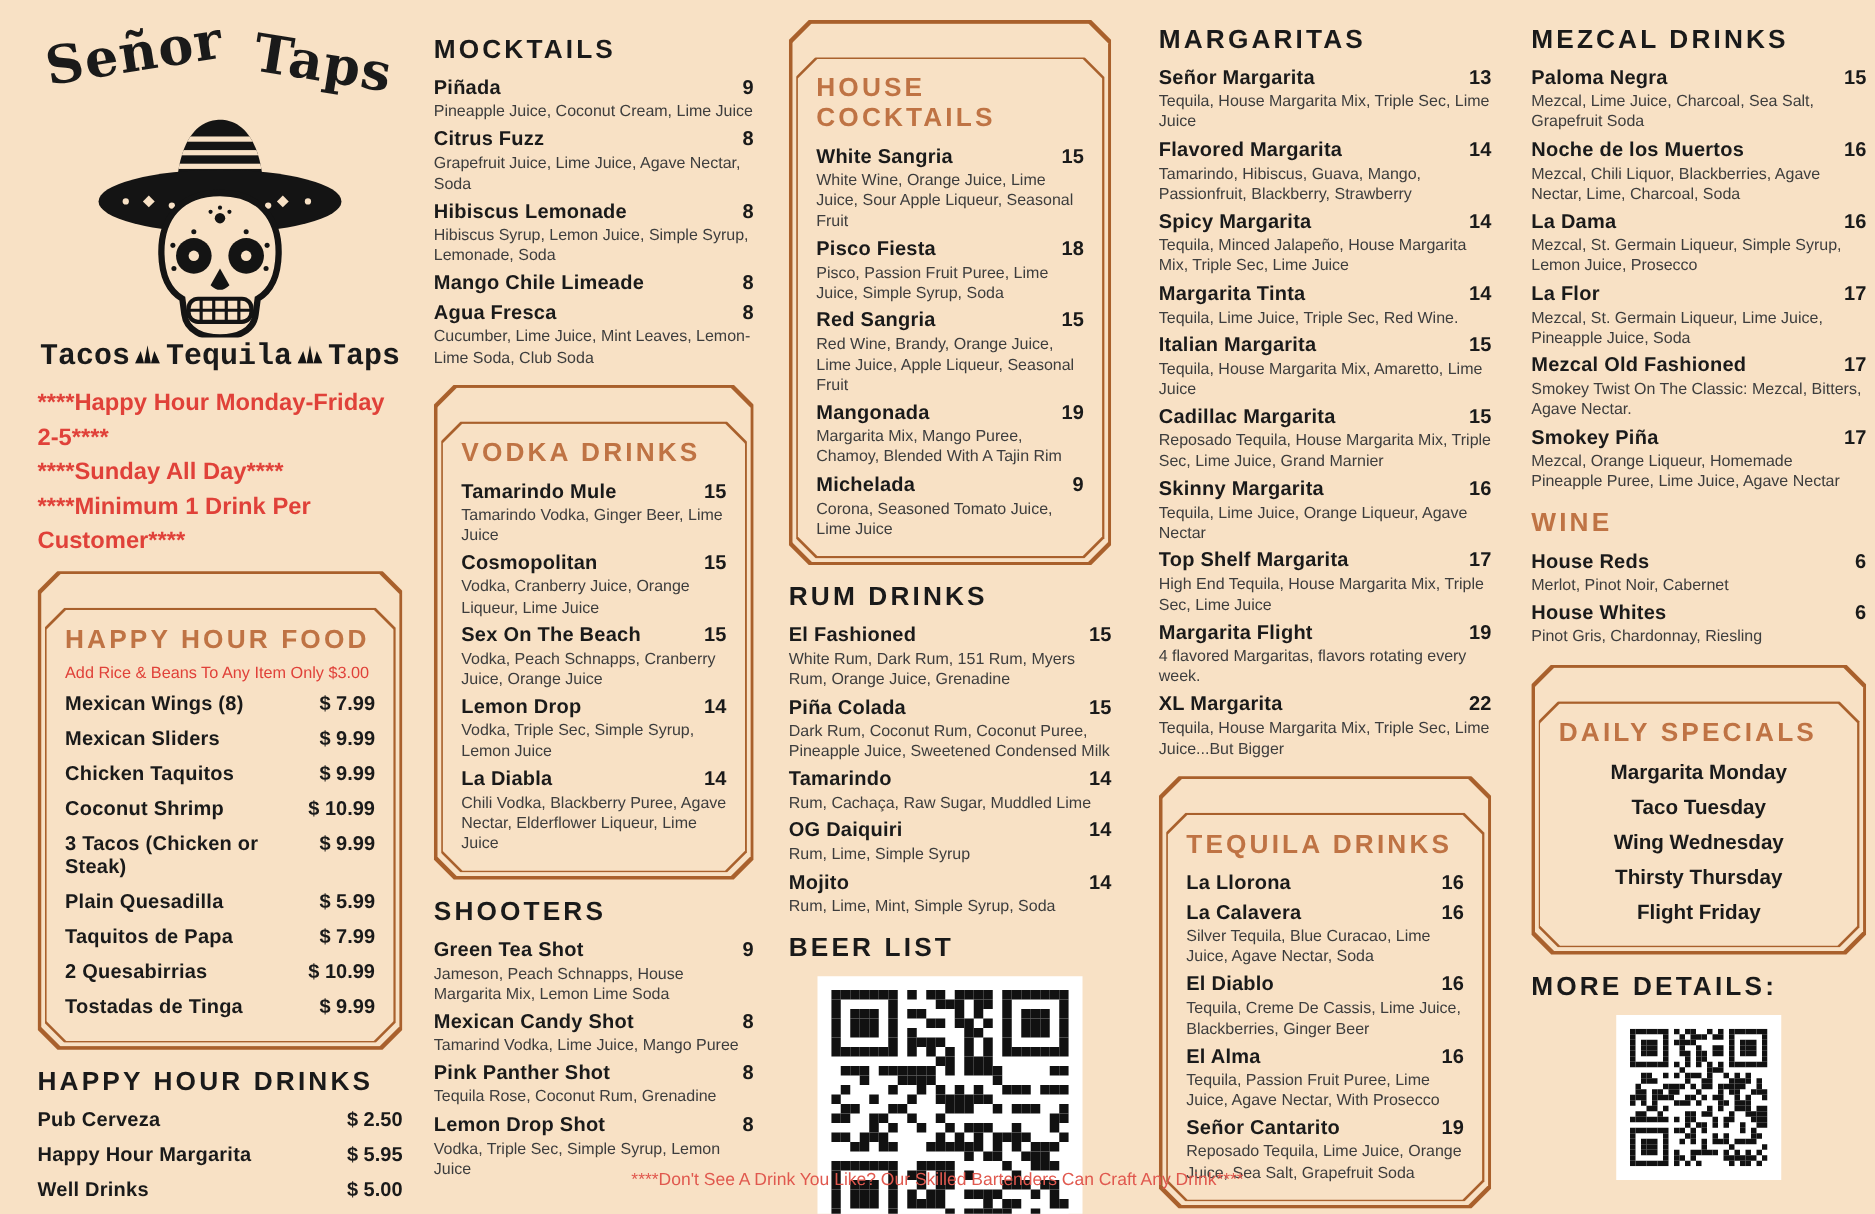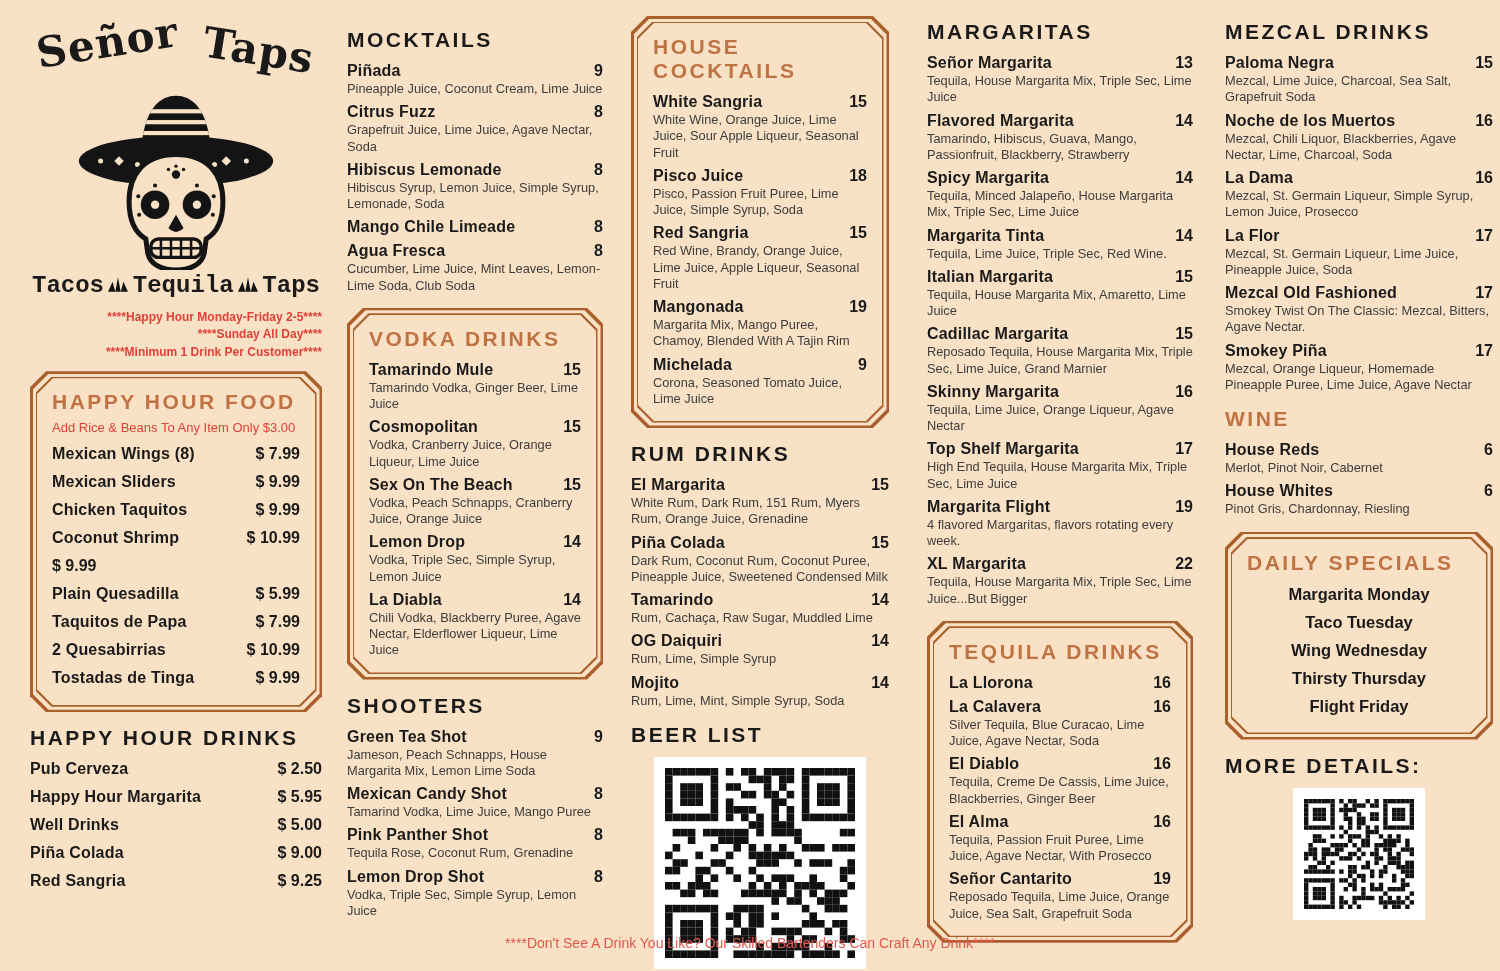--- a/index.html
+++ b/index.html
@@ -38,21 +38,21 @@
   .mi-desc { font-size:12.8px; color:var(--desc,#3d3d3d); line-height:1.27; margin-top:1px; }
 
   
   .obox, .obox-gap, .obox-line, .obox-in {
     clip-path: polygon(16px 0, calc(100% - 16px) 0, 100% 16px,
       100% calc(100% - 16px), calc(100% - 16px) 100%, 16px 100%,
       0 calc(100% - 16px), 0 16px);
   }
   .obox  { background:var(--border,#a9602c); padding:2.5px; }
   .obox-gap { background:var(--bg,#f8e1c5); padding:3px; }
-  .obox-line { background:var(--border,#a9602c); padding:1.5px; }
+  .obox-line { background:var(--border,#a9602c); padding:1.5px;margin-top:24px; }
   .obox-in { background:var(--bg,#f8e1c5); padding:12px 15px 8px 15px; }
 
   .specials-block .special-line {
     font-weight:bold; font-size:16.5px; text-align:center; margin:9px 0;
   }
 
   .qr-wrap { display:flex; justify-content:center; margin-top:8px; }
   .qr-box { background:#ffffff; padding:11px; line-height:0; }
 
   
@@ -62,21 +62,21 @@
     font-size:42px; letter-spacing:1px; height:74px;
   }
   .logo-title .lt1 { display:inline-block; transform:rotate(-9deg) translateY(6px); }
   .logo-title .lt2 { display:inline-block; transform:rotate(9deg) translateY(14px); margin-left:12px; }
   .skull-wrap { line-height:0; margin-top:-12px; }
   .logo-tagline {
     display:flex; justify-content:space-between; align-items:center;
     font-family:Liberation Mono, monospace; font-weight:bold; font-size:24px;
     margin:2px 2px 10px 2px;
   }
-  .notes { color:var(--red,#e04139); font-weight:bold; font-size:12px; line-height:1.45; text-align:right; }
+  .notes { color:var(--red,#e04139); font-weight:bold; font-size:19px; line-height:1.45; text-align:left; }
 
   .footer-note {
     position:absolute; left:50%; transform:translateX(-50%); bottom:20px;
     color:var(--red-light,#e0584e); font-size:14px; white-space:nowrap;
   }
 </style>
 </head>
 <body>
 
 <div class="col col-1">
@@ -179,20 +179,21 @@
                 </div>
               </div>
               <div class="mi">
                 <div class="mi-top">
                   <span class="mi-name">Coconut Shrimp</span>
                   <span class="mi-price">$ 10.99</span>
                 </div>
               </div>
               <div class="mi">
                 <div class="mi-top">
+                  <span class="mi-name">3 Tacos (Chicken or Steak)</span>
                   <span class="mi-price">$ 9.99</span>
                 </div>
               </div>
               <div class="mi">
                 <div class="mi-top">
                   <span class="mi-name">Plain Quesadilla</span>
                   <span class="mi-price">$ 5.99</span>
                 </div>
               </div>
               <div class="mi">
@@ -378,21 +379,21 @@
               <h2 class="sec-title accent">HOUSE COCKTAILS</h2>
               <div class="mi">
                 <div class="mi-top">
                   <span class="mi-name">White Sangria</span>
                   <span class="mi-price">15</span>
                 </div>
                 <div class="mi-desc">White Wine, Orange Juice, Lime Juice, Sour Apple Liqueur, Seasonal Fruit</div>
               </div>
               <div class="mi">
                 <div class="mi-top">
-                  <span class="mi-name">Pisco Juice</span>
+                  <span class="mi-name">Pisco Fiesta</span>
                   <span class="mi-price">18</span>
                 </div>
                 <div class="mi-desc">Pisco, Passion Fruit Puree, Lime Juice, Simple Syrup, Soda</div>
               </div>
               <div class="mi">
                 <div class="mi-top">
                   <span class="mi-name">Red Sangria</span>
                   <span class="mi-price">15</span>
                 </div>
                 <div class="mi-desc">Red Wine, Brandy, Orange Juice, Lime Juice, Apple Liqueur, Seasonal Fruit</div>
@@ -413,21 +414,21 @@
               </div>
             </div>
           </div>
         </div>
       </div>
     </section>
     <section class="block">
       <h2 class="sec-title">RUM DRINKS</h2>
       <div class="mi">
         <div class="mi-top">
-          <span class="mi-name">El Margarita</span>
+          <span class="mi-name">El Fashioned</span>
           <span class="mi-price">15</span>
         </div>
         <div class="mi-desc">White Rum, Dark Rum, 151 Rum, Myers Rum, Orange Juice, Grenadine</div>
       </div>
       <div class="mi">
         <div class="mi-top">
           <span class="mi-name">Piña Colada</span>
           <span class="mi-price">15</span>
         </div>
         <div class="mi-desc">Dark Rum, Coconut Rum, Coconut Puree, Pineapple Juice, Sweetened Condensed Milk</div>

